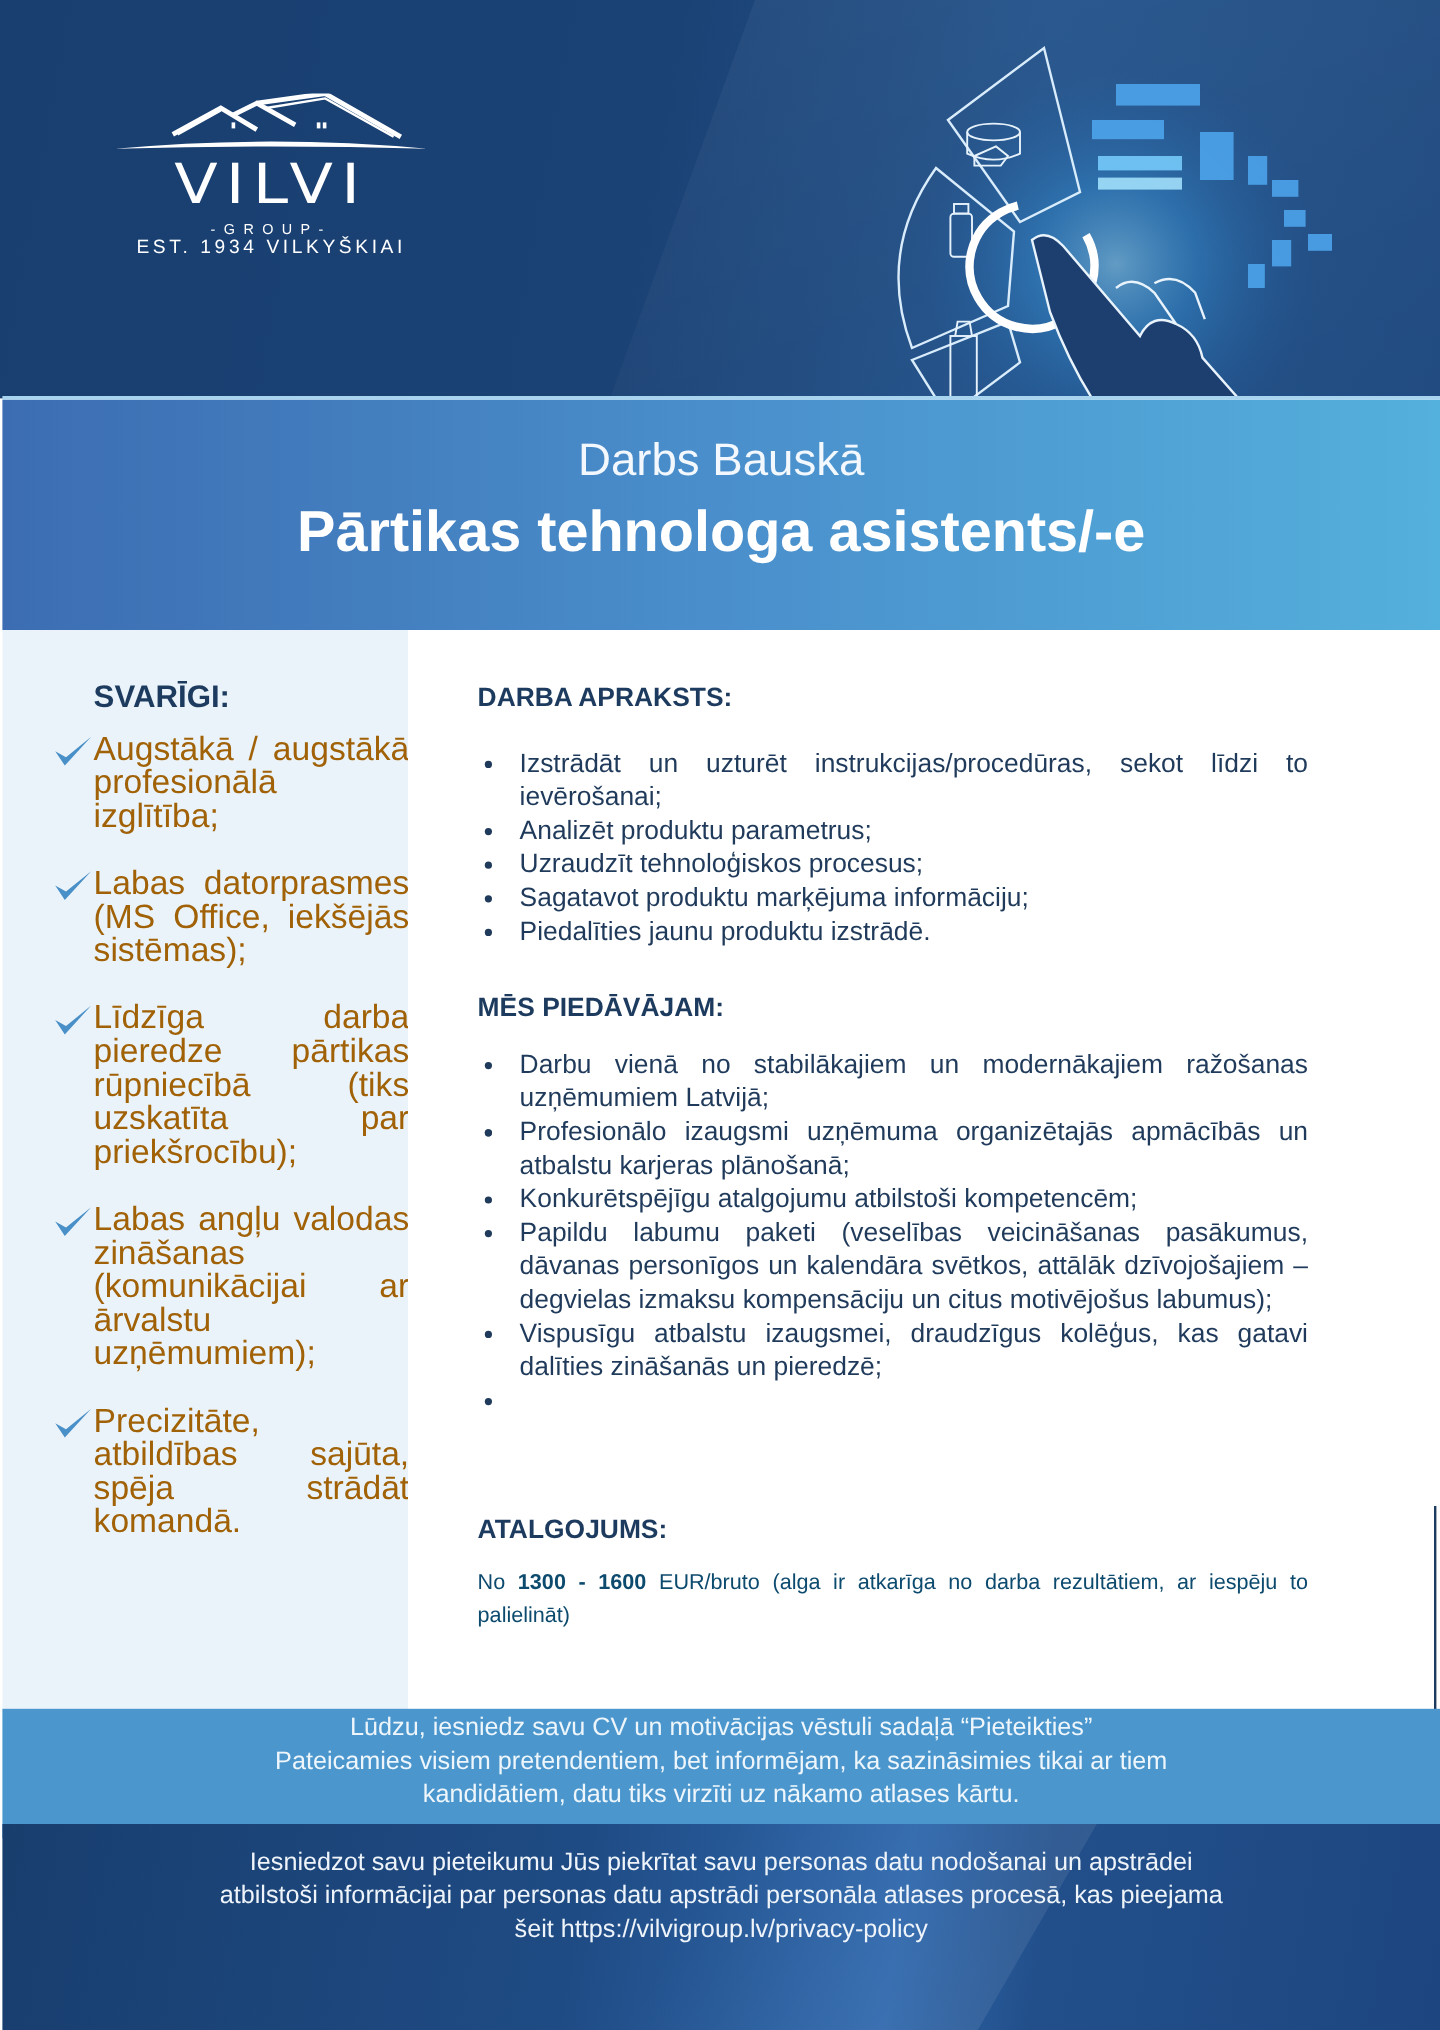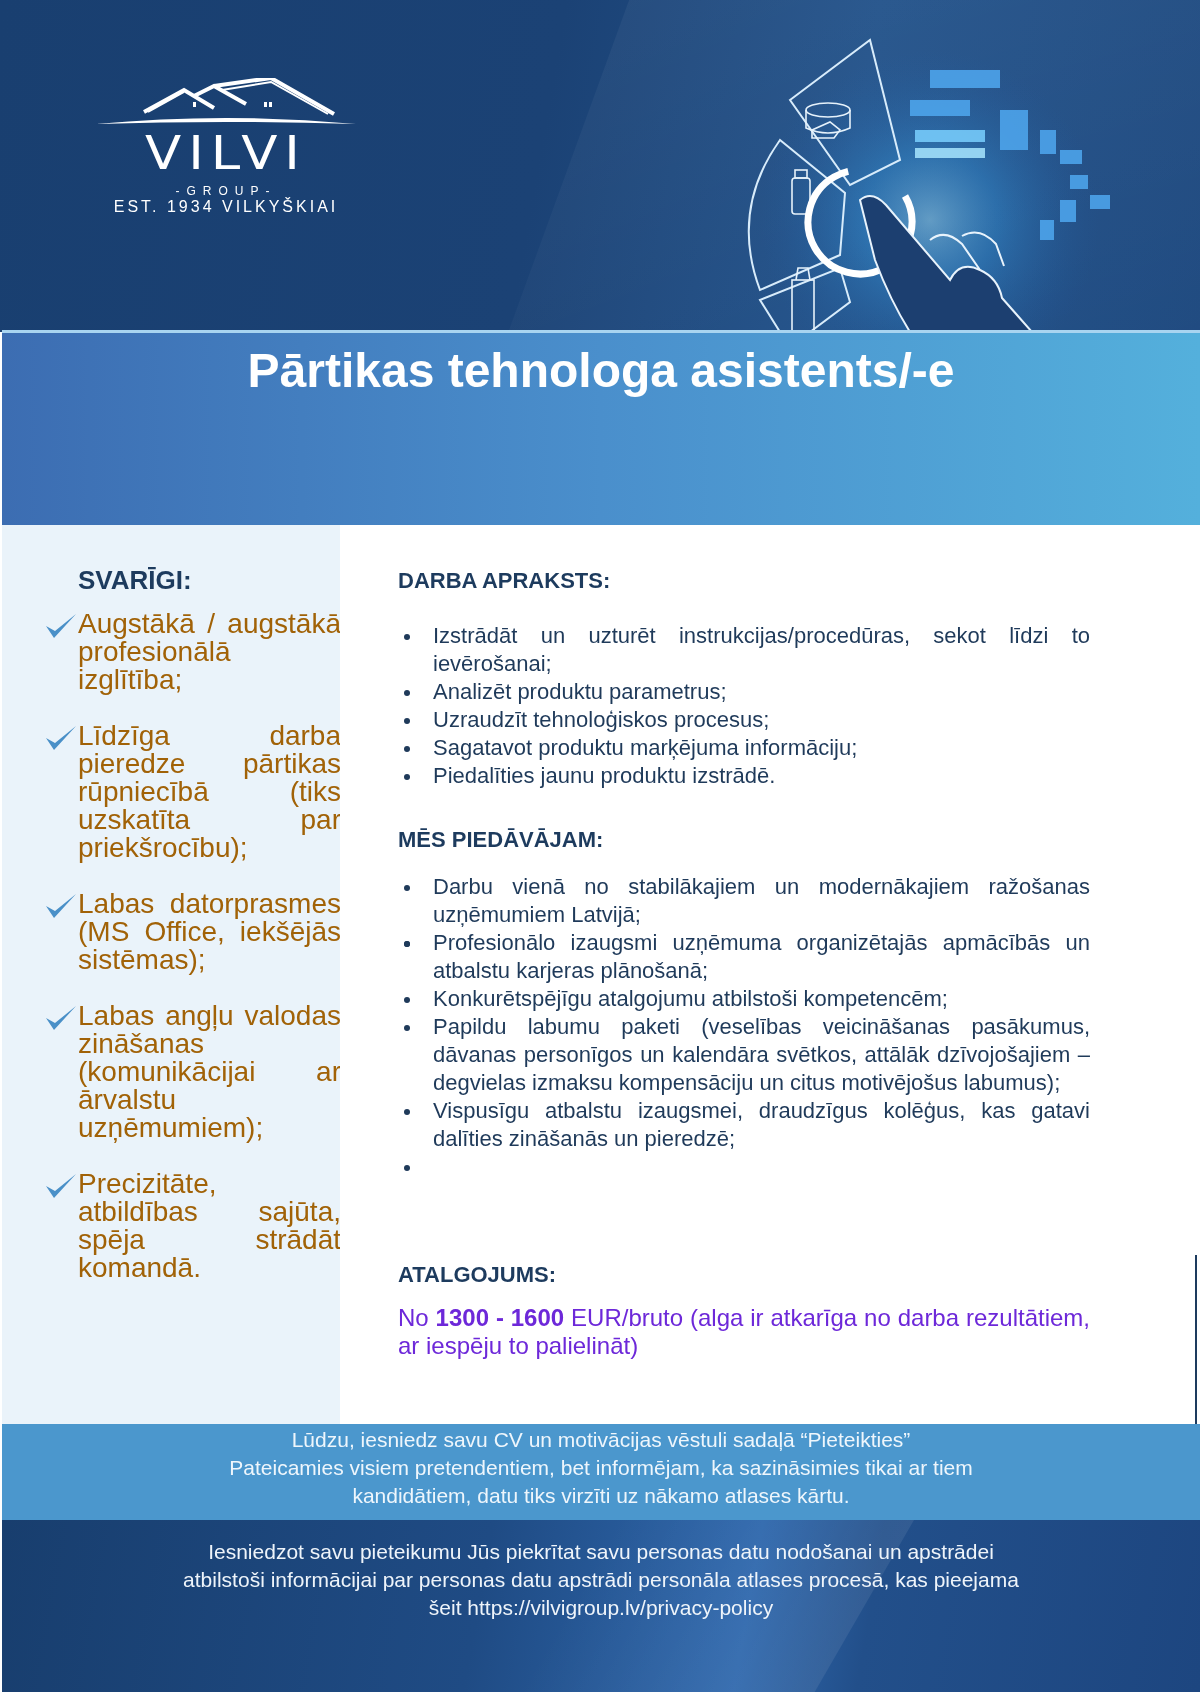--- a/index.html
+++ b/index.html
@@ -40,21 +40,21 @@
   .left-col h3 { font-size: 26px; font-weight: 700; color: #1d3b5e; margin-left: 76px; margin-bottom: 14px; }
   .req { position: relative; margin-left: 76px; width: 263px; font-size: 28px; line-height: 28px; color: #a16207; text-align: justify; text-align-last: left; margin-bottom: 28px; }
   .req .check { position: absolute; left: -36px; top: 2px; width: 36px; height: 30px; }
 
   
   .right-col { position: absolute; left: 340px; top: 525px; width: 860px; height: 900px; background: #ffffff; }
   .section-h { position: absolute; left: 58px; font-size: 22px; font-weight: 700; color: #1d3b5e; }
   .blist { position: absolute; left: 58px; width: 692px; list-style: none; }
   .blist li { position: relative; padding-left: 35px; font-size: 22px; line-height: 28px; color: #1f3a5a; text-align: justify; }
   .blist li .dot { position: absolute; left: 6px; top: 12px; width: 6px; height: 6px; border-radius: 50%; background: #1f3a5a; }
-  .salary { position: absolute; left: 58px; top: 779px; width: 692px; font-size: 24px; line-height: 28px; color: #6d28d9; text-align: justify; }
+  .salary { position: absolute; left: 58px; top: 779px; width: 692px; font-size: 18px; line-height: 28px; color: #0c4a6e; text-align: justify; }
   .salary b { font-weight: 700; }
   .vline { position: absolute; left: 1195px; top: 1255px; width: 2px; height: 170px; background: #1d3b5e; }
 
   
   .notice {
     position: absolute; left: 2px; top: 1424px; width: 1198px; height: 108px;
     background: #4b97cd; color: #eef6fc; text-align: center; font-size: 21px; line-height: 28px; padding-top: 2px;
   }
   
   .footer {
@@ -133,43 +133,44 @@
 
     <circle cx="120" cy="192" r="52" fill="none" stroke="#ffffff" stroke-width="7" stroke-dasharray="260 67" transform="rotate(-30 120 192)"></circle>
 
     <path d="M120 170 Q132 160 146 175 L210 250 Q220 230 240 240 Q258 248 262 268 L292 302 L170 302 Q150 270 135 230 Z" fill="#1c3f70" stroke="#e8f3fc" stroke-width="2"></path>
     <path d="M190 210 Q205 198 222 214 L240 240" fill="none" stroke="#e8f3fc" stroke-width="2"></path>
     <path d="M222 206 Q240 196 256 214 L264 236" fill="none" stroke="#e8f3fc" stroke-width="2"></path>
   </svg>
 </div>
 
 <div class="title-band">
+  <div class="subtitle">Darbs Bauskā</div>
   <div class="title">Pārtikas tehnologa asistents/-e</div>
 </div>
 
 <div class="left-col">
   <h3>SVARĪGI:</h3>
 
   <div class="req">
     <svg class="check" viewBox="0 0 36 30">
         <path d="M4 14 L12 26 L34 2 L13 19 Z" fill="#4a90c8"></path>
       </svg>
     <span>Augstākā / augstākā profesionālā izglītība;</span>
   </div>
   <div class="req">
     <svg class="check" viewBox="0 0 36 30">
         <path d="M4 14 L12 26 L34 2 L13 19 Z" fill="#4a90c8"></path>
       </svg>
+    <span>Labas datorprasmes (MS Office, iekšējās sistēmas);</span>
+  </div>
+  <div class="req">
+    <svg class="check" viewBox="0 0 36 30">
+        <path d="M4 14 L12 26 L34 2 L13 19 Z" fill="#4a90c8"></path>
+      </svg>
     <span>Līdzīga darba pieredze pārtikas rūpniecībā (tiks uzskatīta par priekšrocību);</span>
-  </div>
-  <div class="req">
-    <svg class="check" viewBox="0 0 36 30">
-        <path d="M4 14 L12 26 L34 2 L13 19 Z" fill="#4a90c8"></path>
-      </svg>
-    <span>Labas datorprasmes (MS Office, iekšējās sistēmas);</span>
   </div>
   <div class="req">
     <svg class="check" viewBox="0 0 36 30">
         <path d="M4 14 L12 26 L34 2 L13 19 Z" fill="#4a90c8"></path>
       </svg>
     <span>Labas angļu valodas zināšanas (komunikācijai ar ārvalstu uzņēmumiem);</span>
   </div>
   <div class="req">
     <svg class="check" viewBox="0 0 36 30">
         <path d="M4 14 L12 26 L34 2 L13 19 Z" fill="#4a90c8"></path>

